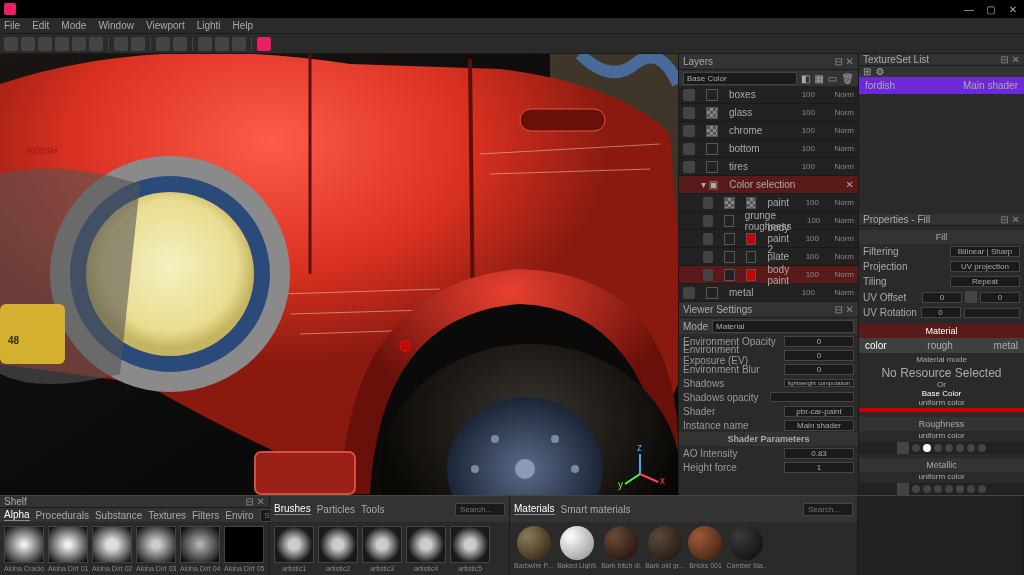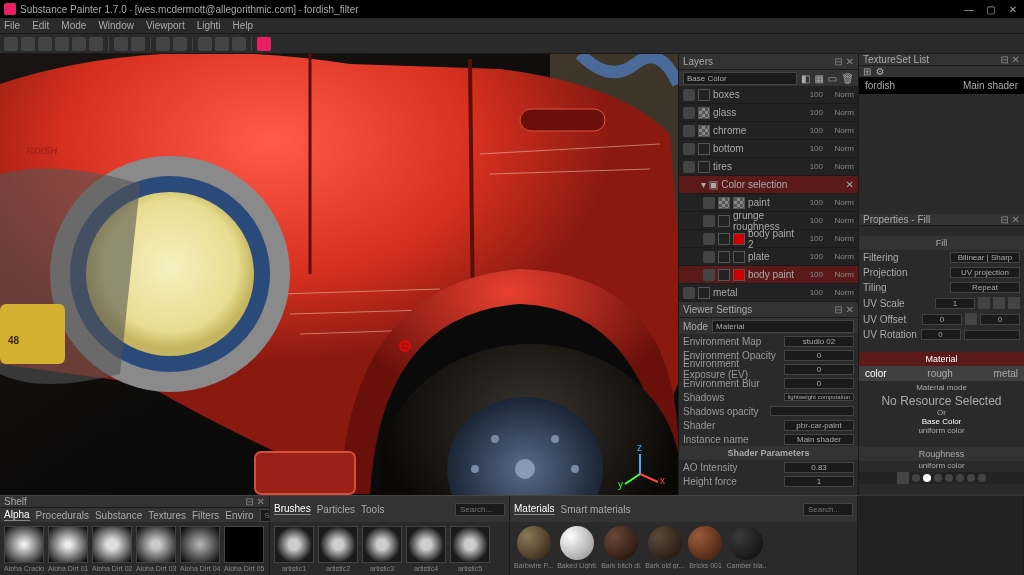--- a/index.html
+++ b/index.html
@@ -19,21 +19,21 @@
 .main-area{display:flex;height:441px}
 .viewport{flex:1;background:#1a1a1a;position:relative;overflow:hidden}
 .viewport-label{position:absolute;top:4px;left:4px;color:#888;font-size:9px}
 .car-render{position:absolute;inset:0}
 .side-panels{width:346px;display:flex}
 .mid-panel{width:180px;background:#2a2a2a;display:flex;flex-direction:column;border-left:1px solid #1a1a1a}
 .right-panel{width:166px;background:#2a2a2a;display:flex;flex-direction:column;border-left:1px solid #1a1a1a}
 .panel-header{background:#333;height:16px;display:flex;align-items:center;padding:0 4px;font-size:9px;border-bottom:1px solid #1a1a1a;justify-content:space-between}
 .panel-header .close{cursor:pointer;color:#888}
 .layers-content{flex:0 0 auto;background:#222}
-.layer-row{height:18px;display:flex;align-items:center;padding:0 4px;gap:3px;border-bottom:1px solid #1a1a1a;font-size:9px}
+.layer-row{height:18px;display:flex;align-items:center;padding:0 4px;gap:11px;border-bottom:1px solid #1a1a1a;font-size:9px}
 .layer-row.selected{background:#5a1a1a}
 .layer-row.indented{padding-left:24px}
 .layer-vis{width:12px;height:12px;background:#444;border-radius:2px}
 .layer-thumb{width:12px;height:12px;background:#666;border:1px solid #555}
 .layer-thumb.red{background:#c00}
 .layer-thumb.dark{background:#222}
 .layer-thumb.check{background:repeating-conic-gradient(#888 0 25%,#555 0 50%);background-size:6px 6px}
 .layer-name{flex:1}
 .layer-opacity{width:22px;text-align:right;color:#888;font-size:8px}
 .layer-mode{width:28px;text-align:right;color:#888;font-size:8px}
@@ -50,40 +50,39 @@
 .shelf{height:80px;background:#2a2a2a;border-top:1px solid #444;display:flex}
 .shelf-section{border-right:1px solid #1a1a1a;display:flex;flex-direction:column}
 .shelf-tabs{height:14px;background:#333;display:flex;align-items:center;padding:0 4px;gap:6px;font-size:8px}
 .shelf-tabs span{cursor:pointer}
 .shelf-tabs span.active{color:#fff;border-bottom:1px solid #888}
 .shelf-items{flex:1;display:flex;gap:4px;padding:4px;overflow:hidden}
 .shelf-item{display:flex;flex-direction:column;align-items:center;gap:2px}
 .shelf-thumb{width:40px;height:40px;background:#1a1a1a;border:1px solid #444}
 .shelf-thumb.brush{background:radial-gradient(circle,#ccc 20%,#1a1a1a 70%)}
 .shelf-label{font-size:7px;color:#888;max-width:40px;overflow:hidden;white-space:nowrap}
-.texset-row{display:flex;justify-content:space-between;padding:3px 6px;font-size:9px;background:#000000}
-.prop-section{text-align:center;background:#333;padding:2px;font-size:9px;margin-top:10px}
+.texset-row{display:flex;justify-content:space-between;padding:3px 6px;font-size:9px;background:#6d28d9}
+.prop-section{text-align:center;background:#333;padding:2px;font-size:9px;margin-top:4px}
 .prop-row{display:flex;align-items:center;padding:2px 4px;gap:3px;font-size:8px}
 .prop-label{flex:1}
 .prop-val{width:40px;background:#1a1a1a;border:1px solid #444;text-align:center;font-size:8px}
 .mini-icon{width:12px;height:12px;background:#444}
 .mat-tabs{display:flex;justify-content:space-between;padding:2px 6px;font-size:8px;background:#404040}
 .mat-tabs span{cursor:pointer}
 .dot-row{height:14px;display:flex;align-items:center;justify-content:center;gap:3px;background:#222;margin-top:2px}
 .dot{width:8px;height:8px;border-radius:50%;background:#444}
 .search-box{background:#1a1a1a;border:1px solid #444;padding:1px 4px;font-size:8px;color:#666;width:50px}
 .ball{width:34px;height:34px;border-radius:50%}
 </style>
 </head>
 <body>
 
 <div class="titlebar">
   <div class="titlebar-left">
     <div class="titlebar-icon"></div>
-    <span class="titlebar-text"><span>Substance Painter 1.7.0</span> - <span>[wes.mcdermott@allegorithmic.com]</span> - <span>fordish_filter</span></span>
   </div>
   <div class="win-controls">
     <span class="win-btn">—</span>
     <span class="win-btn">▢</span>
     <span class="win-btn">✕</span>
   </div>
 </div>
 
 <div class="menubar">
   <span>File</span>
@@ -316,24 +315,20 @@
       <div class="panel-header">
           <span>Viewer Settings</span>
           <span class="close">⊟ ✕</span>
         </div>
       <div class="dropdown-row">
           <span>Mode</span>
           <div class="dd">Material</div>
         </div>
       <div class="viewer-settings">
         <div class="vs-row">
-            <span class="vs-label">Environment Map</span>
-            <span class="vs-value">studio 02</span>
-          </div>
-        <div class="vs-row">
             <span class="vs-label">Environment Opacity</span>
             <span class="vs-value">0</span>
           </div>
         <div class="vs-row">
             <span class="vs-label">Environment Exposure (EV)</span>
             <span class="vs-value">0</span>
           </div>
         <div class="vs-row">
             <span class="vs-label">Environment Blur</span>
             <span class="vs-value">0</span>
@@ -391,27 +386,20 @@
           <span class="prop-label">Filtering</span>
           <span class="prop-val" style="width:70px">Bilinear | Sharp</span>
         </div>
       <div class="prop-row">
           <span class="prop-label">Projection</span>
           <span class="prop-val" style="width:70px">UV projection</span>
         </div>
       <div class="prop-row">
           <span class="prop-label">Tiling</span>
           <span class="prop-val" style="width:70px">Repeat</span>
-        </div>
-      <div class="prop-row">
-          <span class="prop-label">UV Scale</span>
-          <span class="prop-val">1</span>
-          <div class="mini-icon"></div>
-          <div class="mini-icon"></div>
-          <div class="mini-icon"></div>
         </div>
       <div class="prop-row">
           <span class="prop-label">UV Offset</span>
           <span class="prop-val">0</span>
           <div class="mini-icon"></div>
           <span class="prop-val">0</span>
         </div>
       <div class="prop-row">
           <span class="prop-label">UV Rotation</span>
           <span class="prop-val">0</span>

